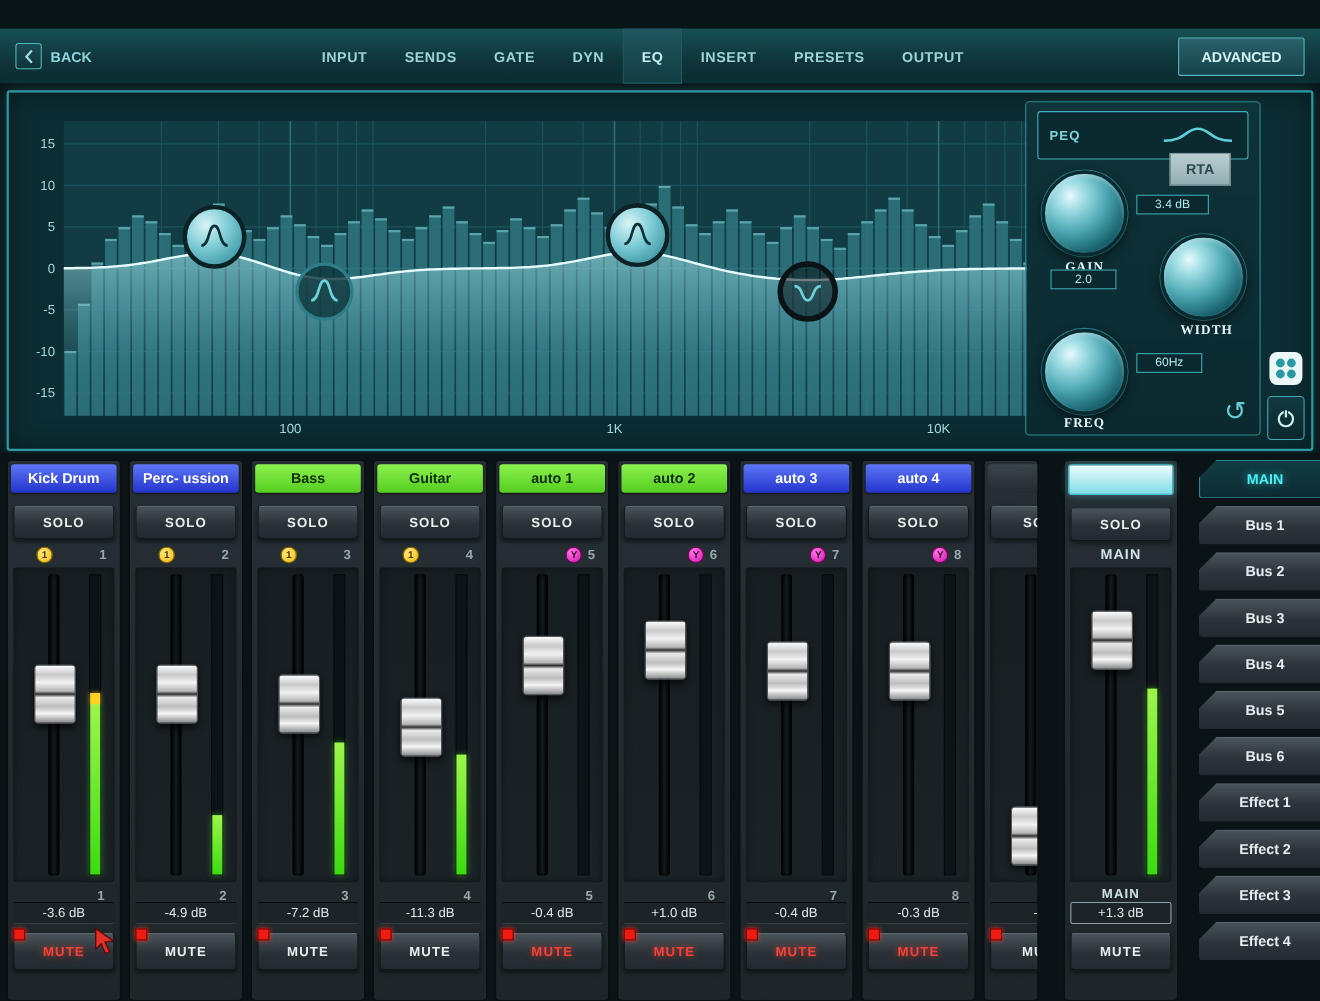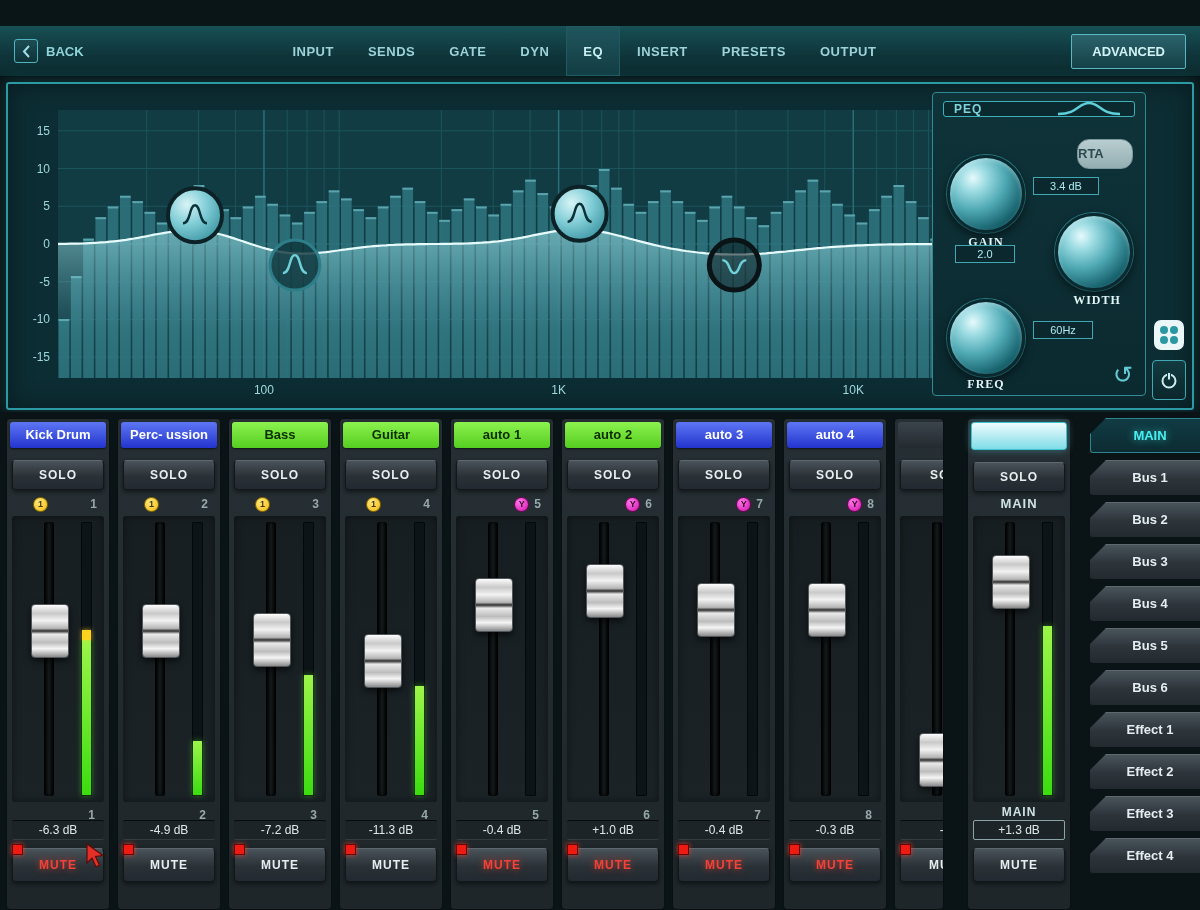--- a/index.html
+++ b/index.html
@@ -26,26 +26,26 @@
   .advanced{align-self:center;margin-right:14px;padding:9px 20px;border:1px solid #5ab8c2;border-radius:2px;
             background:linear-gradient(#2b626b,#154148);color:#d2f2f4;font-size:13px;font-weight:bold;}
 
   
   .eq-section{position:absolute;top:82px;left:6px;right:6px;height:324px;border:2px solid #2d99a3;border-radius:3px;
               background:#0c2d33;box-shadow:0 0 14px rgba(40,170,180,.25), inset 0 0 24px rgba(0,0,0,.4);}
   #eq-svg{position:absolute;left:4px;top:4px;}
 
   .eq-controls{position:absolute;right:46px;top:8px;width:212px;height:302px;border:1px solid #2e8a94;border-radius:4px;
                background:linear-gradient(#0e3339,#0b2a30);}
-  .peq-select{position:absolute;left:10px;top:8px;right:10px;height:16px;border:1px solid #3fb0ba;border-radius:3px;
+  .peq-select{position:absolute;left:10px;top:8px;right:10px;height:44px;border:1px solid #3fb0ba;border-radius:3px;
               background:#0a2a30;display:flex;align-items:center;justify-content:space-between;padding:0 10px;box-sizing:border-box;
               color:#7fd4da;font-size:12px;font-weight:bold;letter-spacing:1px;}
-  .rta-btn{position:absolute;right:12px;top:46px;width:54px;height:28px;line-height:28px;text-align:left;
+  .rta-btn{position:absolute;right:26px;top:46px;width:54px;height:28px;line-height:28px;text-align:center;
            background:linear-gradient(#b9cdd0,#93aeb2);color:#2d4a4f;font-weight:bold;font-size:13px;
-           border:1px solid #7b989c;border-radius:12px;}
+           border:1px solid #7b989c;border-radius:0;}
   .knob{position:absolute;width:72px;height:72px;border-radius:50%;
         background:radial-gradient(circle at 32% 28%, #e6fafc 0%, #9fdde4 18%, #4fa9b4 45%, #16616c 75%, #0a3a42 100%);
         border:3px solid #0a2a30;box-shadow:0 4px 10px rgba(0,0,0,.55), inset 0 2px 4px rgba(255,255,255,.35), 0 0 0 1px #2e8a94;}
   .gain-knob{left:14px;top:62px;}
   .width-knob{left:122px;top:120px;}
   .freq-knob{left:14px;top:206px;}
   .knob-label{position:absolute;width:78px;text-align:center;color:#e2f4f6;font-weight:bold;font-size:12px;letter-spacing:1px;font-family:Liberation Serif, serif;}
   .gain-label{left:14px;top:142px;}
   .width-label{left:125px;top:200px;}
   .freq-label{left:14px;top:284px;}
@@ -436,21 +436,21 @@
     </div>
     <div class="fader-area">
       <div class="fader-slot"></div>
       <div class="fader-cap" style="top: 87.9px;"></div>
       <div class="meter">
         <div class="meter-fill" style="height: 57%;"></div>
         <div class="meter-peak show" style="bottom: 57%;"></div>
       </div>
     </div>
     <div class="num-row"><span class="ch-num">1</span></div>
-    <div class="db-readout">-6.3 dB</div>
+    <div class="db-readout">-3.6 dB</div>
     <div class="mute-row">
       <span class="led"></span>
       <div class="btn mute red">MUTE</div>
     </div>
   </div>
         <div class="strip">
     <div class="ch-name c-blue">Perc- ussion</div>
     <div class="btn solo">SOLO</div>
     <div class="badge-row">
       <span class="badge b-yellow">1</span>

